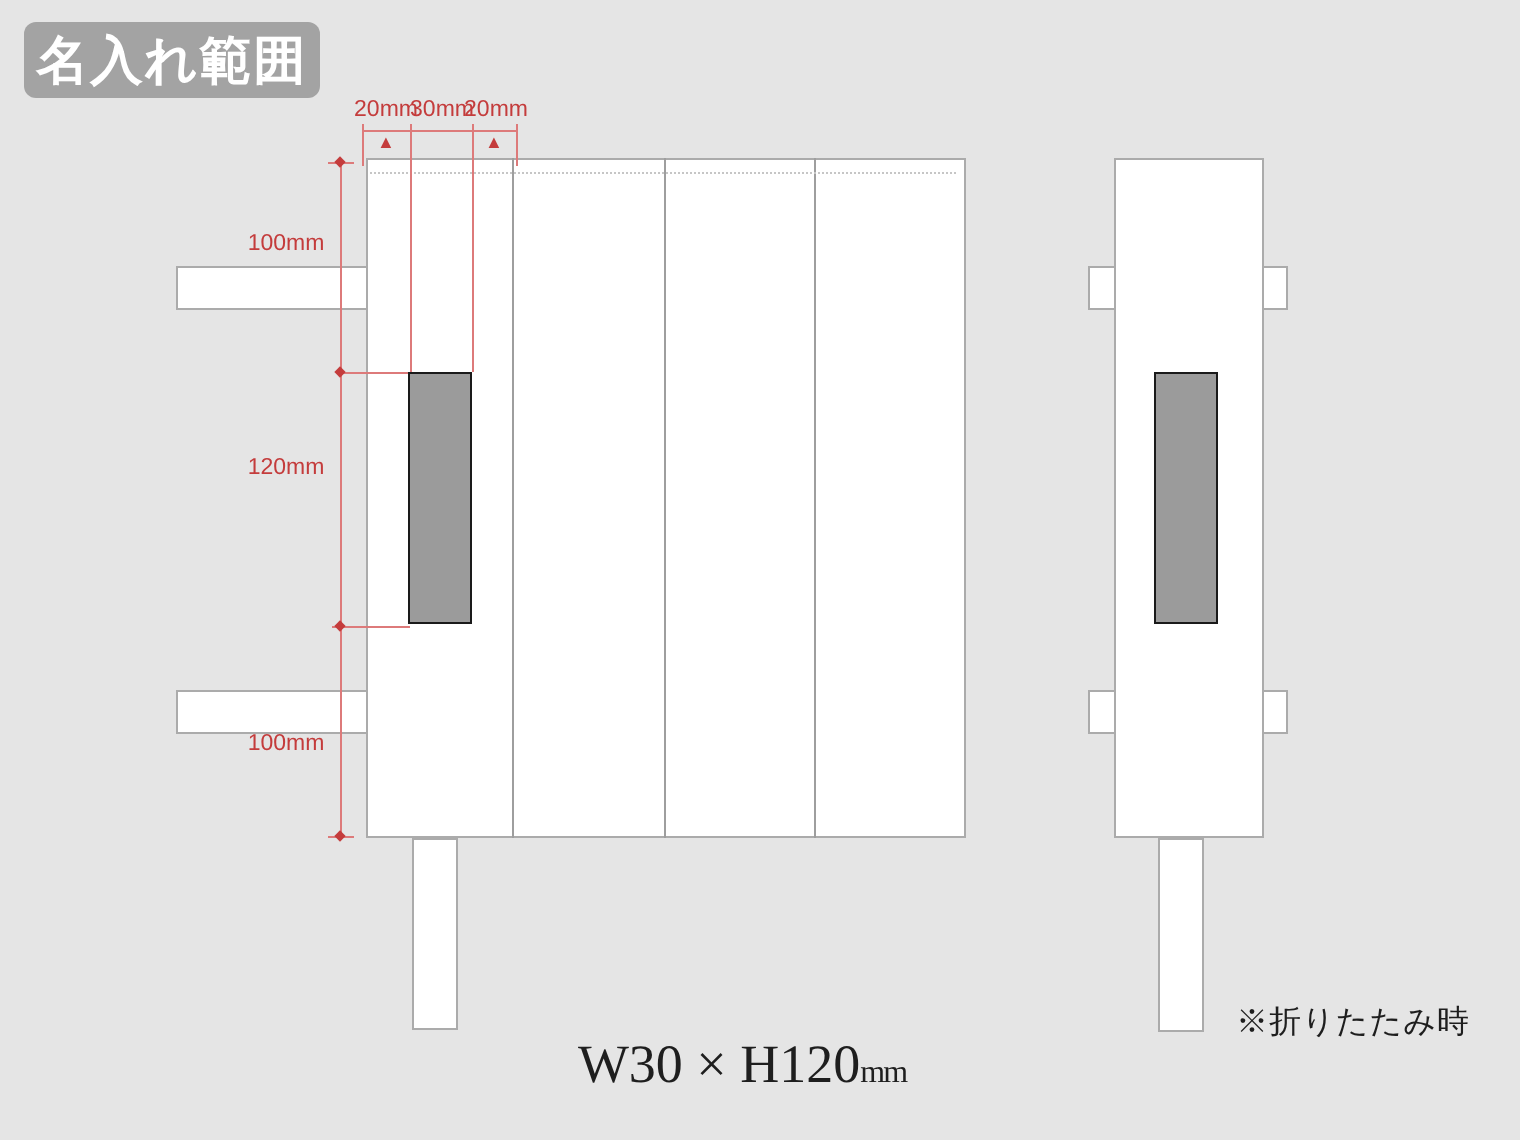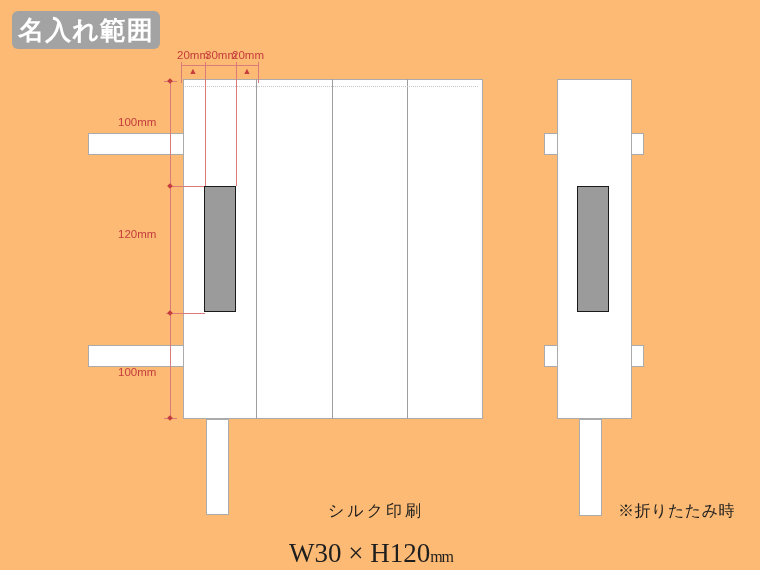--- a/index.html
+++ b/index.html
@@ -1,17 +1,17 @@
 <!DOCTYPE html>
 <html style="--accent_red: #c43c3c; --line_red: #dd7a7a; --outline_gray: #ababab; --divider_gray: #9e9e9e; --print_gray: #9b9b9b; --print_border: #1a1a1a; --badge_bg: #a3a3a3; --text_dark: #1e1e1e;"><head>
 <meta charset="utf-8">
 <style>
   html,body{margin:0;padding:0;background:#fff;}
   #canvas{
-    position:relative;width:760px;height:570px;background:#fdba74;overflow:hidden;
+    position:relative;width:760px;height:570px;background:#e5e5e5;overflow:hidden;
     font-family:"Liberation Sans",sans-serif;
   }
   
   .badge{
     position:absolute;left:12px;top:11px;width:148px;height:38px;
     background:var(--badge_bg);border-radius:6px;color:#fff;
     font-size:26px;font-weight:600;line-height:38px;text-align:center;letter-spacing:1px;
   }
   
   .outline{position:absolute;background:#fff;border:1px solid var(--outline_gray);box-sizing:border-box;}
@@ -24,29 +24,29 @@
   
   .rline-h{position:absolute;height:1px;background:var(--line_red);}
   .rline-v{position:absolute;width:1px;background:var(--line_red);}
   .dim-label{position:absolute;color:var(--accent_red);font-size:11.5px;white-space:nowrap;}
   .dim-label.center{transform:translateX(-50%);}
   .tri{position:absolute;color:var(--accent_red);font-size:9px;line-height:9px;transform:translateX(-50%);}
   .diamond{
     position:absolute;width:4px;height:4px;background:var(--accent_red);
     transform:translate(-2px,-2px) rotate(45deg);
   }
-  .left-labels{position:absolute;left:118px;width:50px;text-align:left;}
+  .left-labels{position:absolute;left:118px;width:50px;text-align:center;}
   
   .silk-caption{
     position:absolute;left:286px;top:501px;width:180px;text-align:center;
     font-size:16px;letter-spacing:3px;color:var(--text_dark);
   }
   .size-caption{
     position:absolute;left:261px;top:517px;width:220px;text-align:center;
-    font-family:"Liberation Serif",serif;font-size:27px;color:var(--text_dark);white-space:nowrap;margin-top:21px;
+    font-family:"Liberation Serif",serif;font-size:27px;color:var(--text_dark);white-space:nowrap;
   }
   .size-caption .unit{font-size:16px;letter-spacing:-1px;}
   .folded-note{
     position:absolute;left:618px;top:501px;font-size:16px;color:var(--text_dark);
     letter-spacing:0.5px;white-space:nowrap;font-family:Liberation Mono, monospace;
   }
 </style>
 </head>
 <body>
 
@@ -107,17 +107,16 @@
     <div class="outline" style="left:544px;top:345px;width:14px;height:22px;"></div>
     <div class="outline" style="left:630px;top:345px;width:14px;height:22px;"></div>
 
     <div class="outline" style="left:557px;top:79px;width:75px;height:340px;"></div>
 
     <div class="outline" style="left:579px;top:419px;width:23px;height:97px;"></div>
 
     <div class="print-rect" style="left:577px;top:186px;"></div>
   </div>
 
-  <div class="silk-caption">シルク印刷</div>
   <div class="size-caption"><span>W30 × H120</span><span class="unit">mm</span></div>
   <div class="folded-note">※折りたたみ時</div>
 
 </div>
 
 </body></html>

